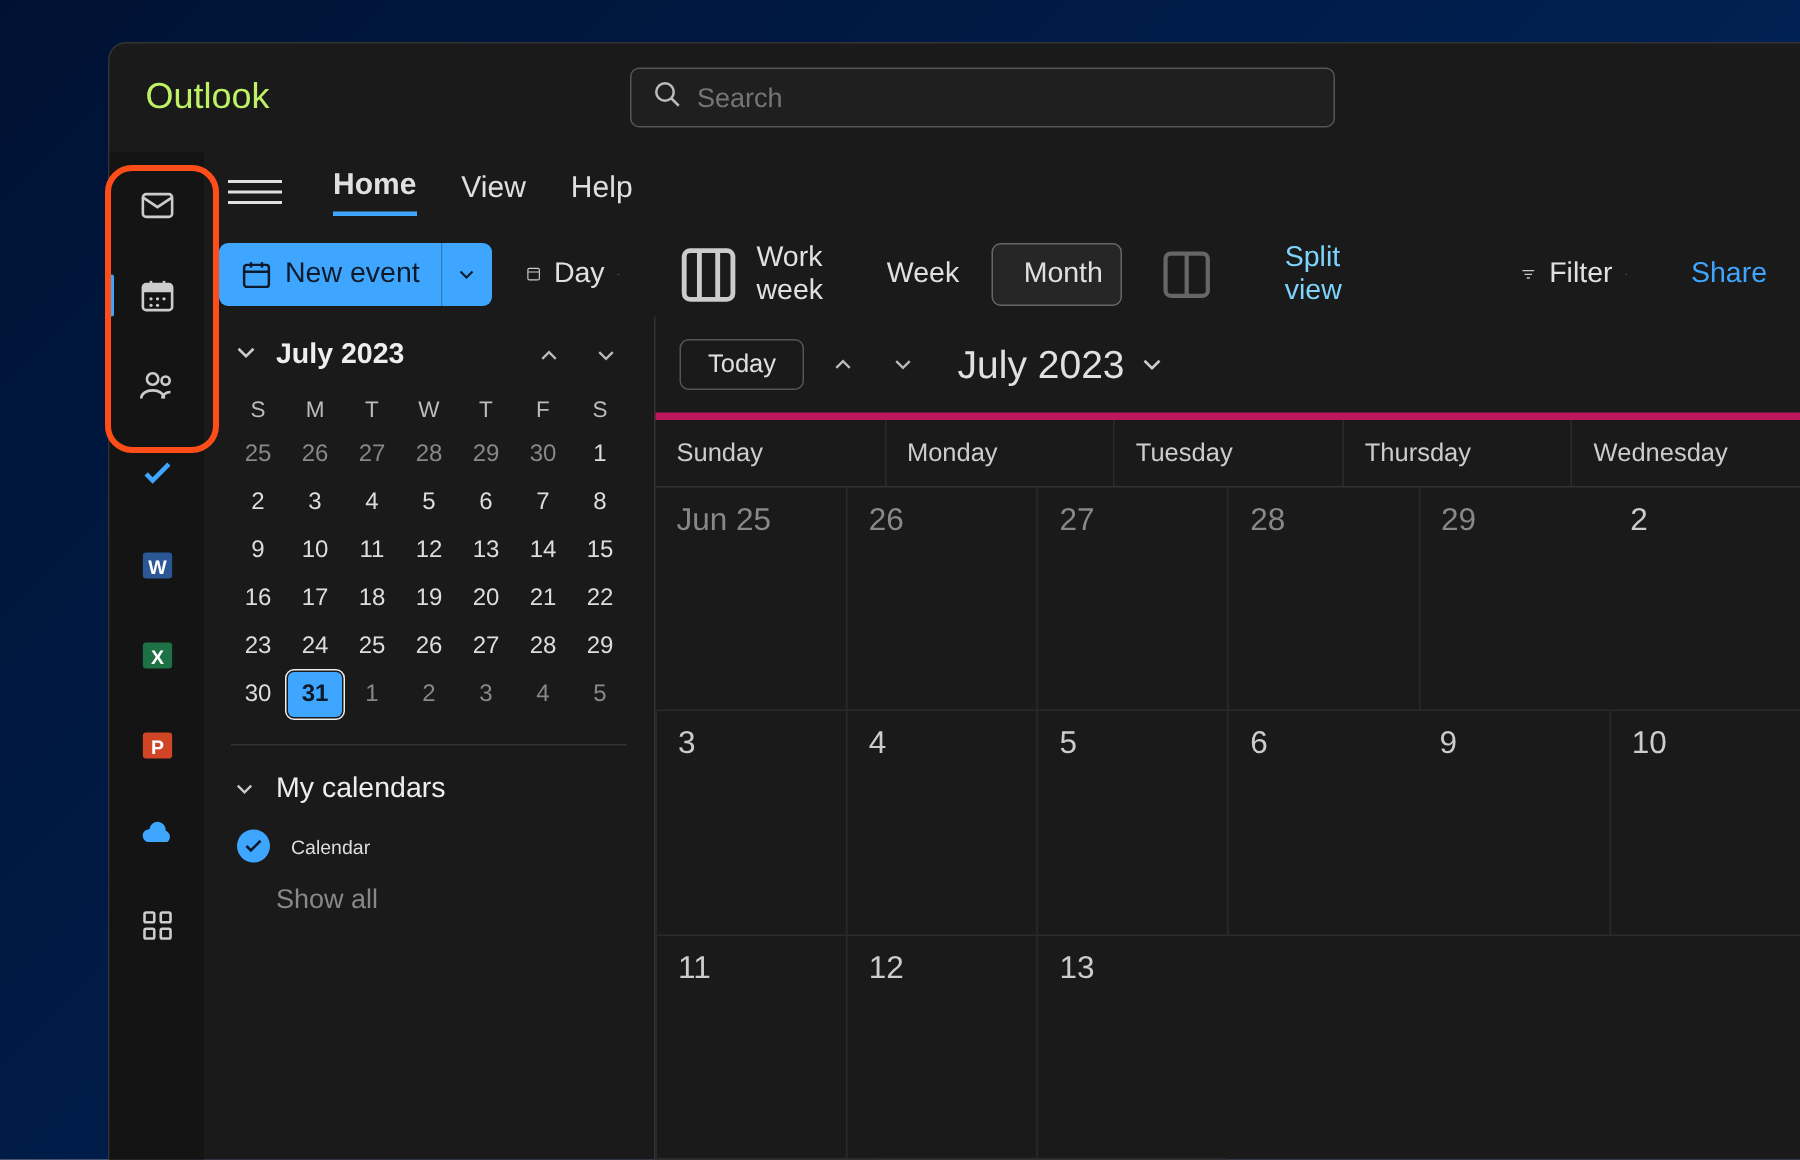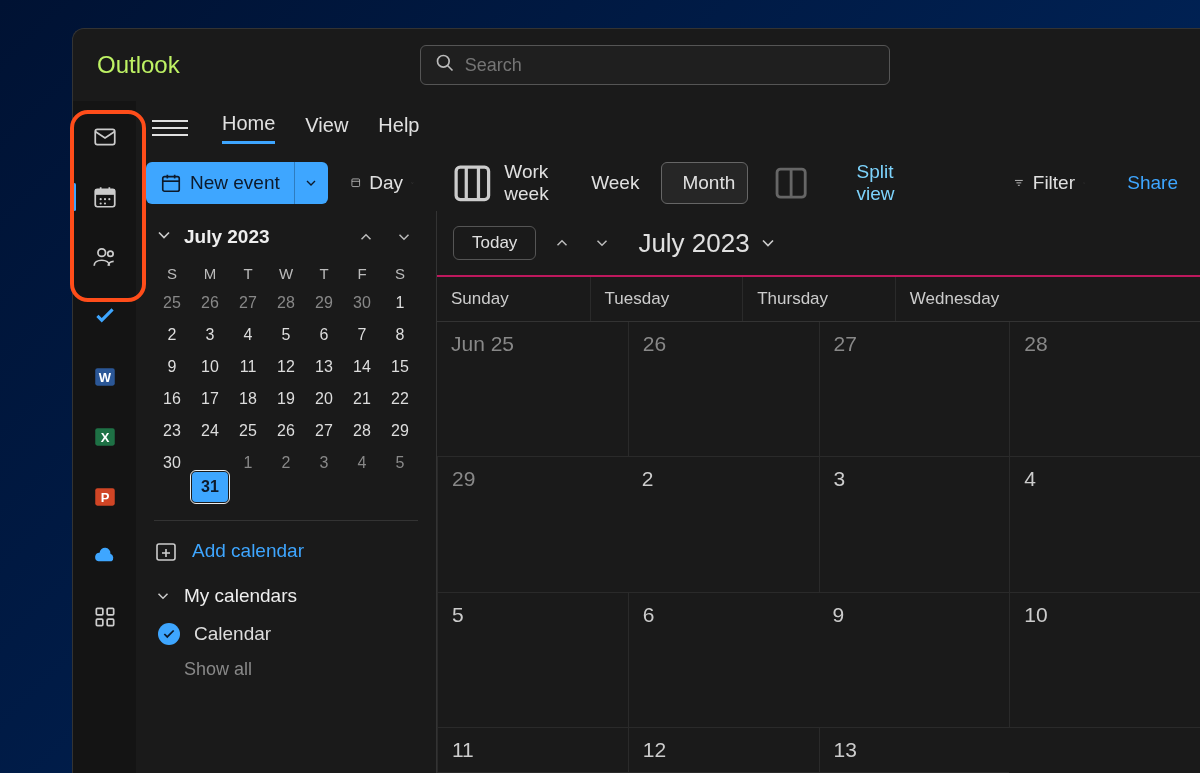--- a/index.html
+++ b/index.html
@@ -20,21 +20,21 @@
   .leftrail .rail-item { width: 48px; height: 48px; display: flex; align-items: center; justify-content: center; position: relative; margin: 6px 0; cursor: pointer; }
   .leftrail .rail-item.active::before { content: ""; position: absolute; left: -8px; top: 10px; bottom: 10px; width: 3px; background: #3ea6ff; border-radius: 2px; }
   .leftrail svg { width: 26px; height: 26px; }
   .highlight-box { position: absolute; left: 70px; top: 110px; width: 76px; height: 192px; border: 4px solid #ff4d1a; border-radius: 18px; pointer-events: none; z-index: 50; }
 
   .main { flex: 1; display: flex; flex-direction: column; }
   .tabs { display: flex; align-items: center; height: 54px; padding: 0 10px; gap: 30px; }
   .hamburger { width: 36px; display: flex; flex-direction: column; gap: 5px; cursor: pointer; margin-right: 4px; margin-left: 6px; }
   .hamburger span { height: 2px; background: #e0e0e0; }
   .tab { font-size: 20px; color: #e0e0e0; cursor: pointer; padding-bottom: 6px; }
-  .tab.active { font-weight: 400; border-bottom: 3px solid #3ea6ff; text-align: center; }
+  .tab.active { font-weight: 700; border-bottom: 3px solid #3ea6ff; text-align: center; }
 
   .toolbar { display: flex; align-items: center; height: 56px; padding: 0 10px; gap: 10px; }
   .btn { display: flex; align-items: center; gap: 8px; height: 42px; padding: 0 14px; border-radius: 6px; font-size: 19px; cursor: pointer; color: #e0e0e0; }
   .btn svg { width: 22px; height: 22px; }
   .btn-primary { background: #3ea6ff; color: #0d1a2b; font-weight: 400; }
   .btn-primary svg { stroke: #0d1a2b; }
   .btn-split { display: flex; text-align: right; }
   .btn-split .btn { border-radius: 6px 0 0 6px; }
   .btn-split .split-arrow { background: #3ea6ff; width: 34px; height: 42px; display: flex; align-items: center; justify-content: center; border-left: 1px solid rgba(0,0,0,.25); border-radius: 0 6px 6px 0; cursor: pointer; }
   .btn-split .split-arrow svg { stroke: #0d1a2b; }
@@ -49,41 +49,41 @@
   .mini-header .month-label { font-size: 19px; font-weight: 600; flex: 1; color: #eee; }
   .nav-arrow { width: 28px; height: 28px; display: flex; align-items: center; justify-content: center; cursor: pointer; }
   .nav-arrow svg { width: 18px; height: 18px; stroke: #bbb; fill: none; }
   .chev { cursor: pointer; }
   .chev svg { width: 20px; height: 20px; stroke: #ccc; fill: none; }
 
   .mini-cal { display: grid; grid-template-columns: repeat(7, 1fr); gap: 2px 2px; }
   .mini-cal .dow { text-align: center; font-size: 15px; color: #bbb; padding: 4px 0; }
   .mini-cal .day { text-align: center; font-size: 16px; color: #ddd; padding: 6px 0; cursor: pointer; border-radius: 4px; }
   .mini-cal .day.other { color: #888; }
-  .mini-cal .day.selected { background: #3ea6ff; color: #0d1a2b; font-weight: 600; outline: 1px solid #eee; outline-offset: 1px; margin-top: 24px; }
+  .mini-cal .day.selected { background: #3ea6ff; color: #0d1a2b; font-weight: 600; outline: 1px solid #eee; outline-offset: 1px; }
 
   .divider { border-top: 1px solid #333; margin: 18px 0; }
   .add-cal { display: flex; align-items: center; gap: 14px; color: #3ea6ff; font-size: 19px; cursor: pointer; margin-bottom: 22px; }
   .add-cal svg { width: 24px; height: 24px; stroke: #ccc; fill: none; }
   .group-head { display: flex; align-items: center; gap: 12px; font-size: 19px; font-weight: 400; color: #eee; margin-bottom: 16px; cursor: pointer; }
-  .cal-item { display: flex; align-items: center; gap: 14px; font-size: 19px; color: #ddd; cursor: pointer; margin-bottom: 14px; margin-left: 4px; }
+  .cal-item { display: flex; align-items: center; gap: 14px; font-size: 13px; color: #ddd; cursor: pointer; margin-bottom: 14px; margin-left: 4px; }
   .check-circle { width: 22px; height: 22px; border-radius: 50%; background: #3ea6ff; display: flex; align-items: center; justify-content: center; }
   .check-circle svg { width: 14px; height: 14px; stroke: #0d1a2b; fill: none; stroke-width: 3; }
   .show-all { color: #888; font-size: 18px; margin-top: 12px; cursor: pointer; margin-left: 30px; }
 
   .calendar { flex: 1; border-left: 1px solid #333; display: flex; flex-direction: column; }
   .cal-toolbar { display: flex; align-items: center; gap: 12px; height: 64px; padding: 0 16px; }
   .today-btn { border: 1px solid #555; border-radius: 6px; padding: 6px 18px; font-size: 17px; cursor: pointer; }
   .big-month { font-size: 26px; font-weight: 400; margin-left: 10px; cursor: pointer; display: flex; align-items: center; gap: 8px; }
   .big-month svg { width: 20px; height: 20px; stroke: #ccc; fill: none; }
 
-  .grid-head { display: grid; grid-template-columns: repeat(5, 1fr); border-top: 2px solid #be185d; border-bottom: 1px solid #333; }
+  .grid-head { display: grid; grid-template-columns: repeat(5, 1fr); border-top: 5px solid #be185d; border-bottom: 1px solid #333; }
   .grid-head .col { padding: 12px 14px; font-size: 17px; color: #ccc; border-left: 1px solid #2a2a2a; }
   .grid-head .col:first-child { border-left: none; }
-  .grid { flex: 1; display: grid; grid-template-columns: repeat(4, 1fr); grid-template-rows: repeat(3, 1fr); }
+  .grid { flex: 1; display: grid; grid-template-columns: repeat(6, 1fr); grid-template-rows: repeat(3, 1fr); }
   .cell { border-left: 1px solid #2a2a2a; border-bottom: 1px solid #2a2a2a; padding: 10px 14px; font-size: 21px; color: #ccc; cursor: pointer; }
   .cell:nth-child(5n+1) { border-left: none; }
   .cell.other { color: #888; }
 </style>
 </head>
 <body>
 
 <div class="highlight-box"></div>
 
 <div class="window">
@@ -328,28 +328,20 @@
               <div class="day">29</div>
               <div class="day">30</div>
               <div class="day selected">31</div>
               <div class="day other">1</div>
               <div class="day other">2</div>
               <div class="day other">3</div>
               <div class="day other">4</div>
               <div class="day other">5</div>
             </div>
           <div class="divider"></div>
-          <div class="add-cal">
-            <svg viewBox="0 0 24 24" stroke-width="1.6">
-                <rect x="3" y="5" width="18" height="16" rx="2"></rect>
-                <line x1="12" y1="10" x2="12" y2="18"></line>
-                <line x1="8" y1="14" x2="16" y2="14"></line>
-              </svg>
-            <span>Add calendar</span>
-          </div>
           <div class="group-head">
             <svg viewBox="0 0 24 24" width="18" height="18" fill="none" stroke="#ccc" stroke-width="2">
                 <polyline points="6 9 12 15 18 9"></polyline>
               </svg>
             <span>My calendars</span>
           </div>
           <div class="cal-item">
             <span class="check-circle">
                 <svg viewBox="0 0 24 24">
                   <polyline points="4 12 9 17 20 6"></polyline>
@@ -375,20 +367,21 @@
               </div>
             <div class="big-month">
               <span>July 2023</span>
               <svg viewBox="0 0 24 24" stroke-width="2">
                   <polyline points="6 9 12 15 18 9"></polyline>
                 </svg>
             </div>
           </div>
           <div class="grid-head" id="grid-head">
               <div class="col">Sunday</div>
+              <div class="col">Monday</div>
               <div class="col">Tuesday</div>
               <div class="col">Thursday</div>
               <div class="col">Wednesday</div>
             </div>
           <div class="grid" id="grid">
               <div class="cell other">Jun 25</div>
               <div class="cell other">26</div>
               <div class="cell other">27</div>
               <div class="cell other">28</div>
               <div class="cell other">29</div>

